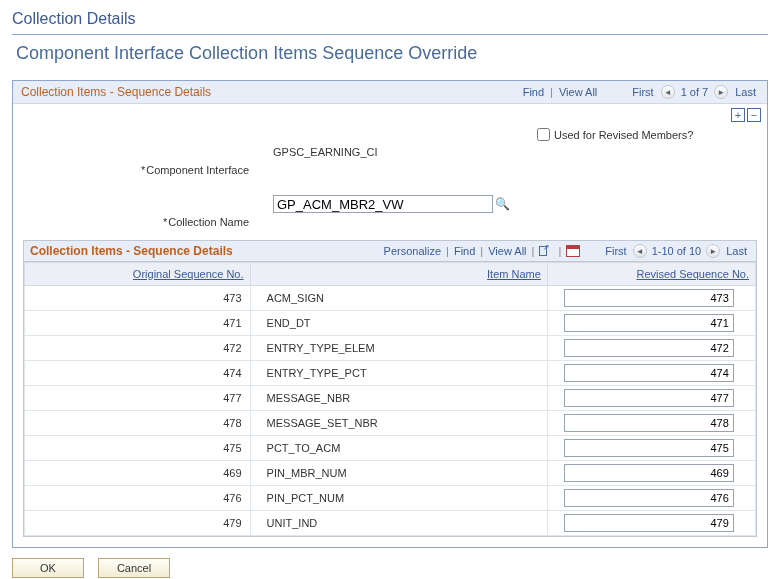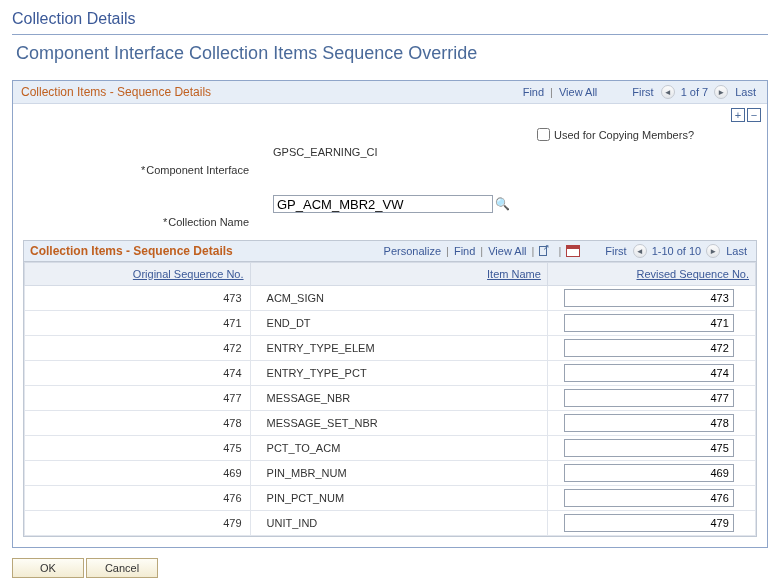--- a/index.html
+++ b/index.html
@@ -214,21 +214,21 @@
     border: 1px solid #98a2b1;
     height: 18px;
     text-align: right;
     padding: 1px 4px;
     font-size: 11px;
   }
 
   .btnbar {
     padding: 10px 0 0 0;
     display: flex;
-    gap: 2px;
+    gap: 14px;
   }
   .psbtn {
     min-width: 72px;
     height: 20px;
     border: 1px solid #b9a77a;
     background: linear-gradient(#fefdf6,#f3ecd3);
     color: #333;
     font-size: 11px;
     cursor: pointer;
   }
@@ -273,21 +273,21 @@
         </div>
         <div class="frow">
           <span class="flabel">Collection Name</span>
           <input class="finput" value="GP_ACM_MBR2_VW" style="">
           <span class="prompt-icon">🔍</span>
         </div>
       </div>
       <div class="form-right">
         <div class="cbrow">
           <input type="checkbox" style="">
-          <span>Used for Copying Members?</span>
+          <span>Used for Revised Members?</span>
         </div>
       </div>
     </div>
 
     <div class="grid-wrap">
       <div class="grid">
         <div class="grid-header">
           <span class="gh-title">Collection Items - Sequence Details</span>
           <span class="gh-controls">
             <a class="link">Personalize</a>

